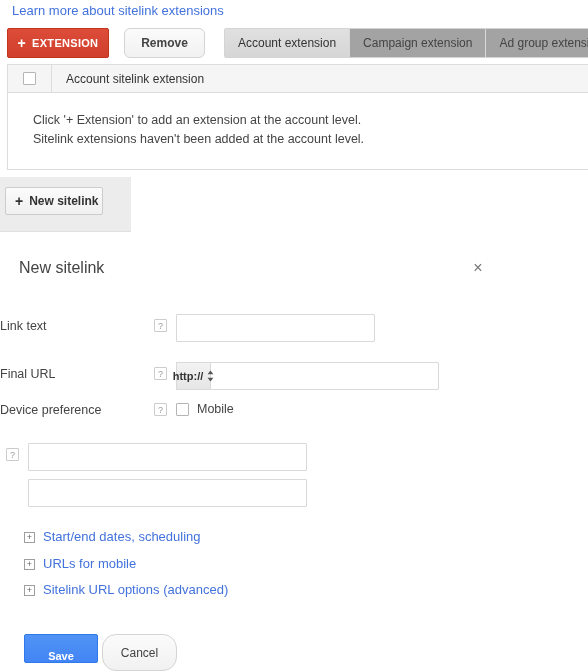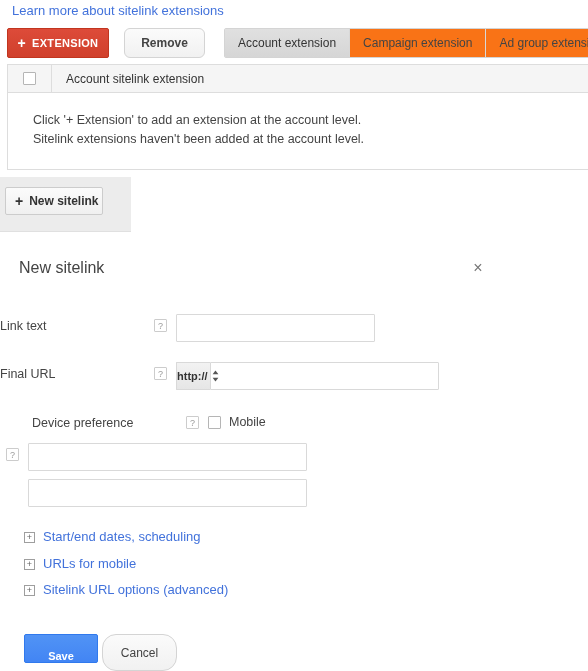--- a/index.html
+++ b/index.html
@@ -80,21 +80,21 @@
     border-radius: 2px;
     overflow: hidden;
   }
   .seg-item {
     height: 28px;
     padding: 0 13px;
     display: flex;
     align-items: center;
     font-size: 12px;
     color: #444444;
-    background: #f97316;
+    background: #a3a3a3;
     border-right: 1px solid #d8d8d8;
     cursor: pointer;
     white-space: nowrap;
     user-select: none;
   }
   .seg-item:last-child { border-right: none; }
   .seg-item.active {
     background: #dddddd;
     background-image: linear-gradient(to bottom, #e0e0e0, #d6d6d6);
     color: #333333;
@@ -258,21 +258,21 @@
   .urlgroup { display: flex; }
   .scheme {
     width: 34px; height: 28px;
     background: #ededed;
     background-image: linear-gradient(to bottom, #f2f2f2, #e6e6e6);
     border: 1px solid #d9d9d9;
     border-right: none;
     border-radius: 1px 0 0 1px;
     display: flex;
     align-items: center;
-    justify-content: space-between;
+    justify-content: center;
     font-size: 11px;
     font-weight: bold;
     color: #333333;
     cursor: pointer;
     user-select: none;
     position: relative;
   }
   .scheme .arrows {
     margin-left: 4px;
     font-size: 9px;
@@ -414,21 +414,21 @@
           <svg width="7" height="12" viewBox="0 0 7 12" aria-hidden="true">
             <path d="M3.5 0.5 L6.4 4.3 L0.6 4.3 Z" fill="#555555"></path>
             <path d="M3.5 11.5 L6.4 7.7 L0.6 7.7 Z" fill="#555555"></path>
           </svg>
         </span>
       </div>
       <input class="txtinput" style="width: 229px; border-radius: 0px 1px 1px 0px;" type="text" value="">
     </div>
   </div>
 
-  <div class="frow" style="top:171px;padding-left:32px;">
+  <div class="frow" style="top:158px;">
     <div class="flabel">Device preference</div>
     <div class="help">?</div>
     <div class="fctrl mobile-row">
       <span class="cb"></span>
       <span>Mobile</span>
     </div>
   </div>
 
   <div class="frow" style="top:203px;">
     <div class="help">?</div>

